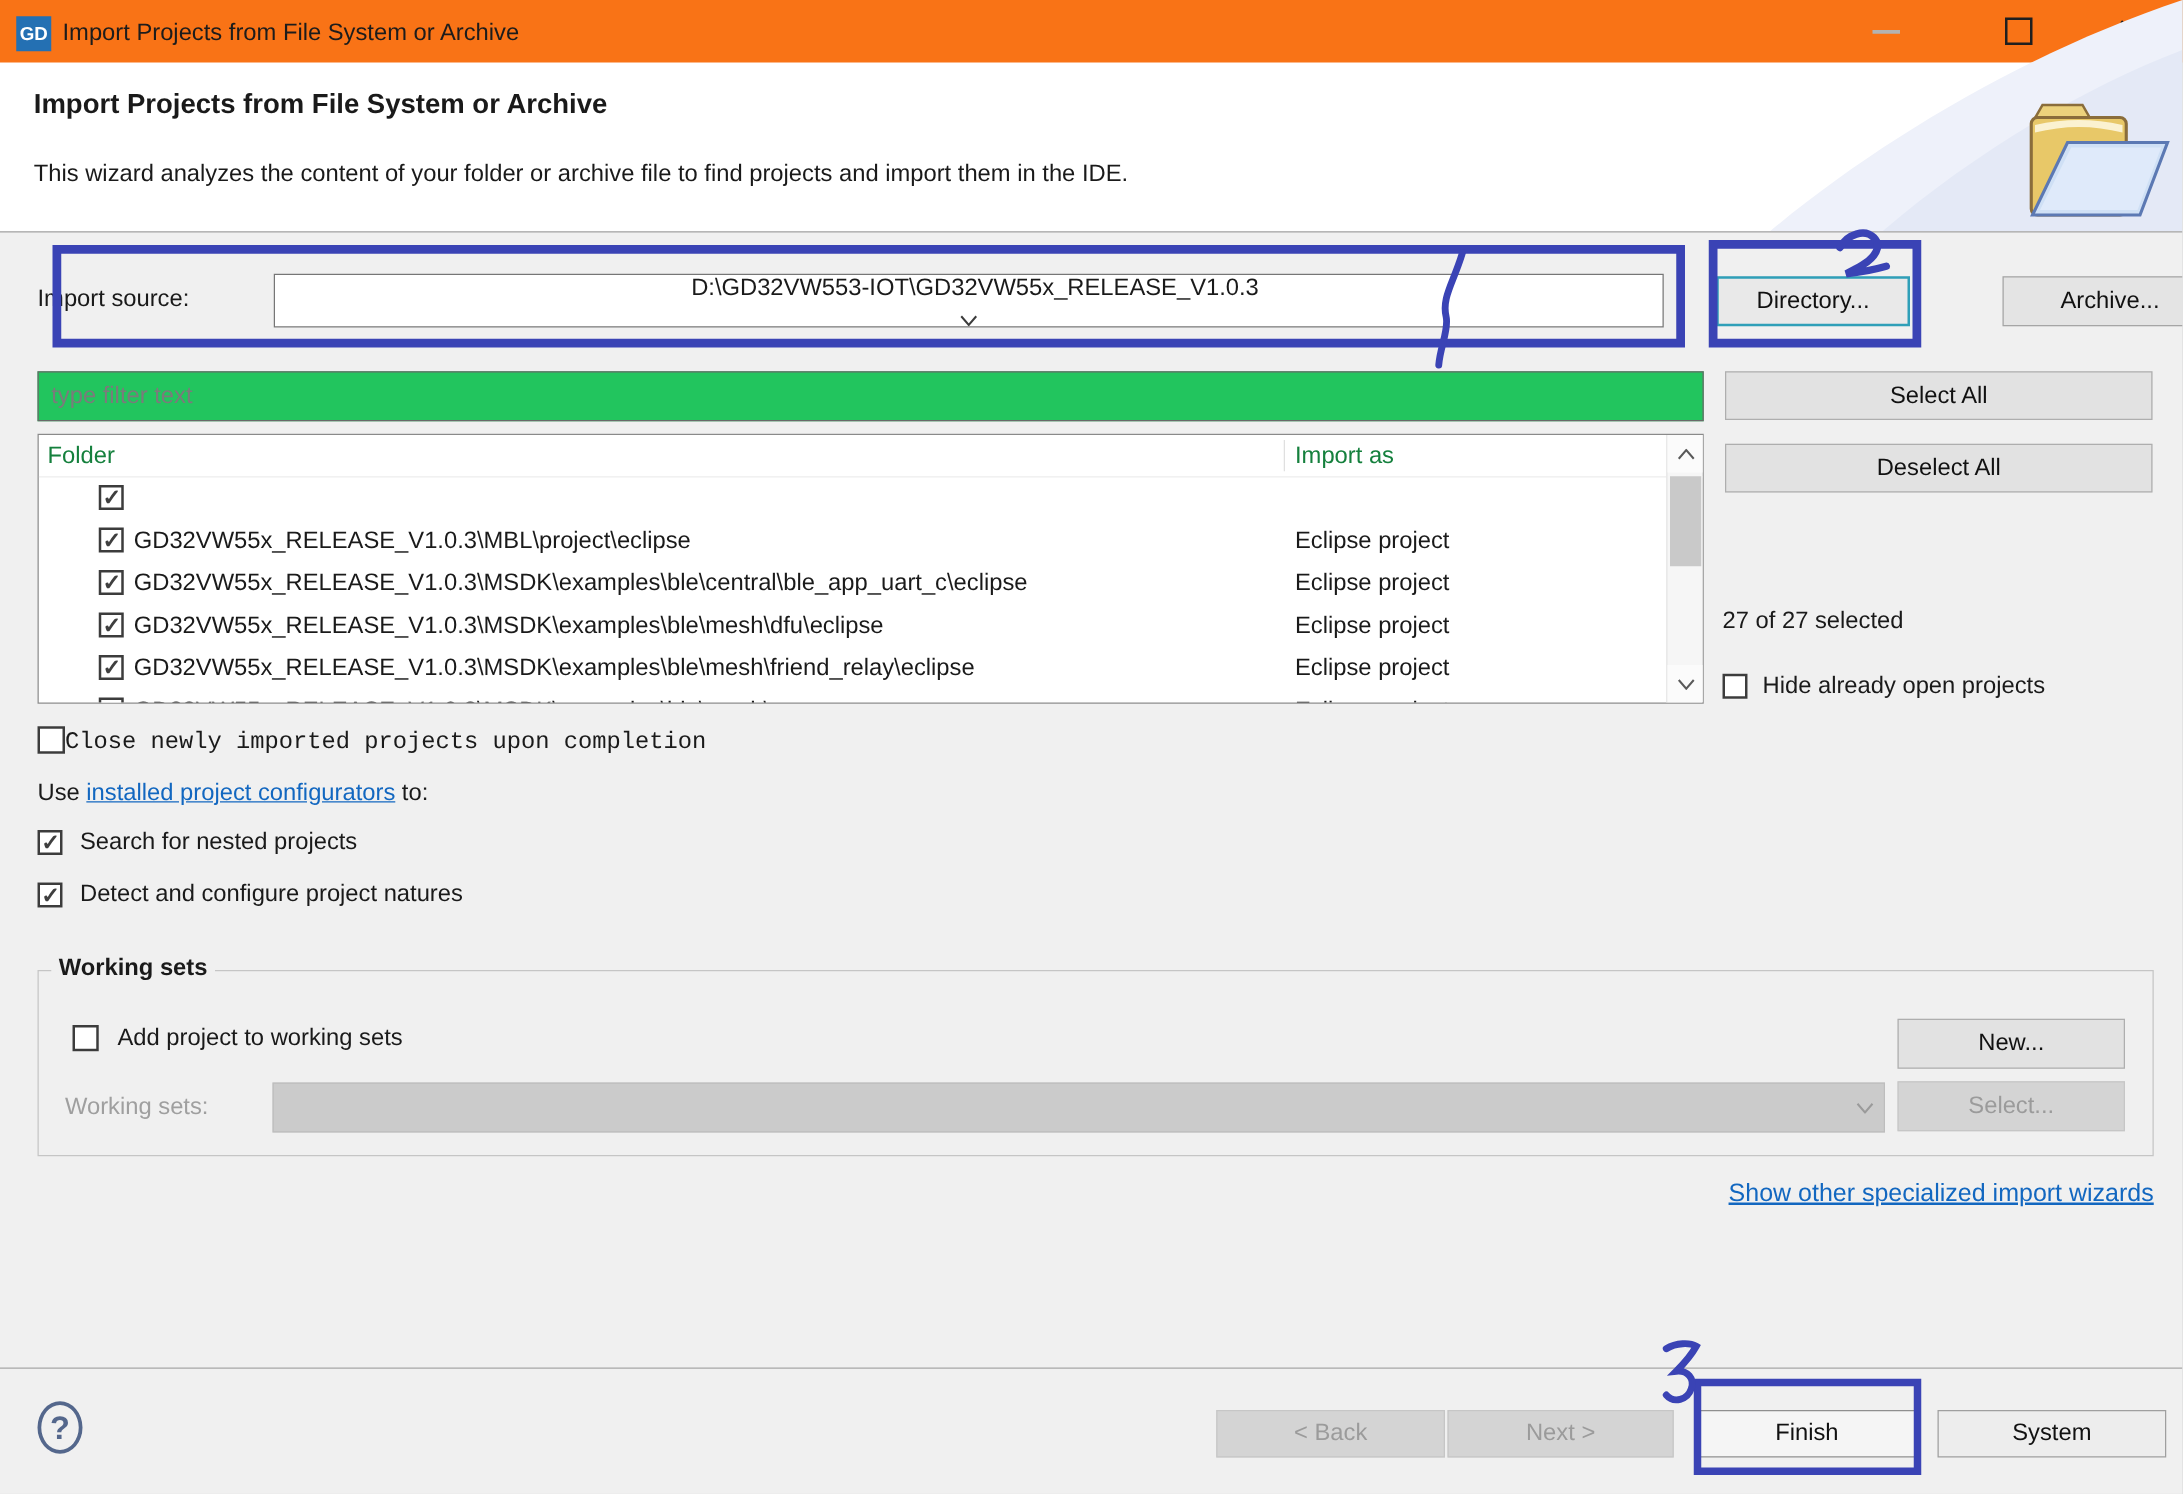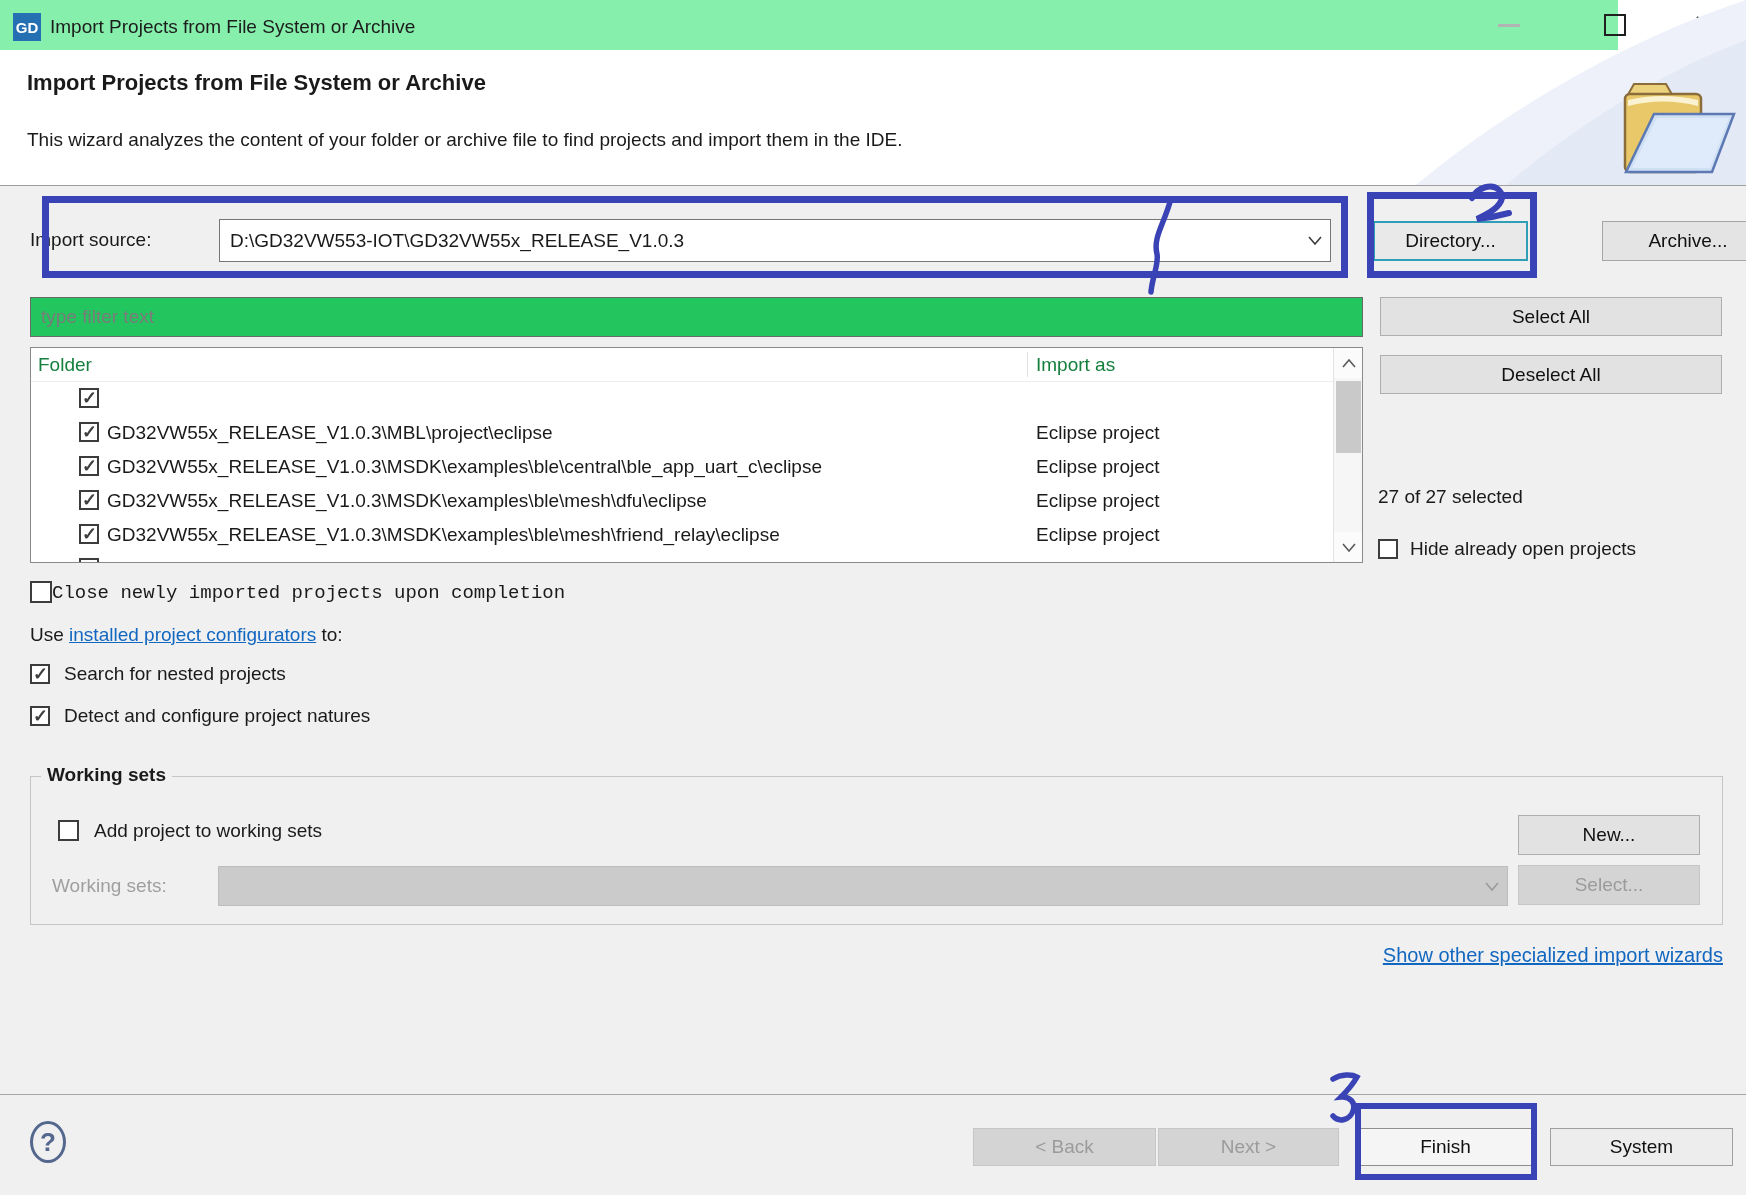--- a/index.html
+++ b/index.html
@@ -2,21 +2,21 @@
 <html><head>
 <meta charset="utf-8">
 <style>
   html,body{margin:0;padding:0;background:#cfcfcf;}
   #app{
     position:relative;width:1746px;height:1195px;background:#ffffff;
     font-family:"Liberation Sans",sans-serif;color:#1a1a1a;overflow:hidden;
   }
   .abs{position:absolute;}
   
-  #titlebar{left:0;top:0;width:1618px;height:50px;background:#86efac;}
+  #titlebar{left:0;top:0;width:1746px;height:50px;background:#f97316;}
   #app-icon{left:13px;top:13px;width:28px;height:28px;background:#2470b3;color:#fff;
     font-weight:bold;font-size:15px;display:flex;align-items:center;justify-content:center;letter-spacing:0;}
   #win-title{left:50px;top:13px;height:28px;line-height:28px;font-size:19px;color:#1c1c1c;}
   .win-btn{top:8px;width:42px;height:34px;display:flex;align-items:center;justify-content:center;}
   #btn-min{left:1488px;}
   #btn-max{left:1594px;}
   #btn-close{left:1684px;}
   .dash{width:22px;height:3px;background:#b3b3b3;}
   .sq{width:18px;height:18px;border:2px solid #1f1f1f;}
   
@@ -30,21 +30,21 @@
   .lbl{font-size:19px;color:#1a1a1a;white-space:nowrap;}
   .combo{background:#fff;border:1px solid #767676;box-sizing:border-box;display:flex;align-items:center;}
   .combo .val{flex:1;padding-left:10px;font-size:19px;white-space:nowrap;overflow:hidden;}
   .combo .chev{width:30px;display:flex;align-items:center;justify-content:center;}
   .btn{box-sizing:border-box;display:flex;align-items:center;justify-content:center;
        font-size:19px;background:#e4e4e4;border:1px solid #a5a5a5;color:#111;}
   .btn.focus{background:#e9e9e9;border:2px solid #2f9fb8;}
   .btn.disabled{background:#d4d4d4;border:1px solid #c6c6c6;color:#9b9b9b;}
   .btn.light{background:#f5f5f5;border:1px solid #8f8f8f;}
   #import-label{left:30px;top:229px;}
-  #import-combo{left:219px;top:219px;width:1112px;height:43px;}
+  #import-combo{left:219px;top:219px;width:1112px;height:43px;flex-direction:column;}
   #dir-btn{left:1373px;top:221px;width:155px;height:40px;}
   #arc-btn{left:1602px;top:221px;width:172px;height:40px;}
   
   #filter{left:30px;top:297px;width:1333px;height:40px;background:#22c55e;border:1px solid #696969;
           box-sizing:border-box;font-size:19px;padding:0 10px;font-family:"Liberation Sans",sans-serif;color:#222;}
   #filter::placeholder{color:#7b7b7b;opacity:1;}
   #ptable{left:30px;top:347px;width:1333px;height:216px;background:#fff;border:1px solid #8a8a8a;
           box-sizing:border-box;overflow:hidden;}
   .th{position:absolute;top:0;height:33px;line-height:33px;font-size:19px;color:#15803d;}
   #th-folder{left:7px;}

